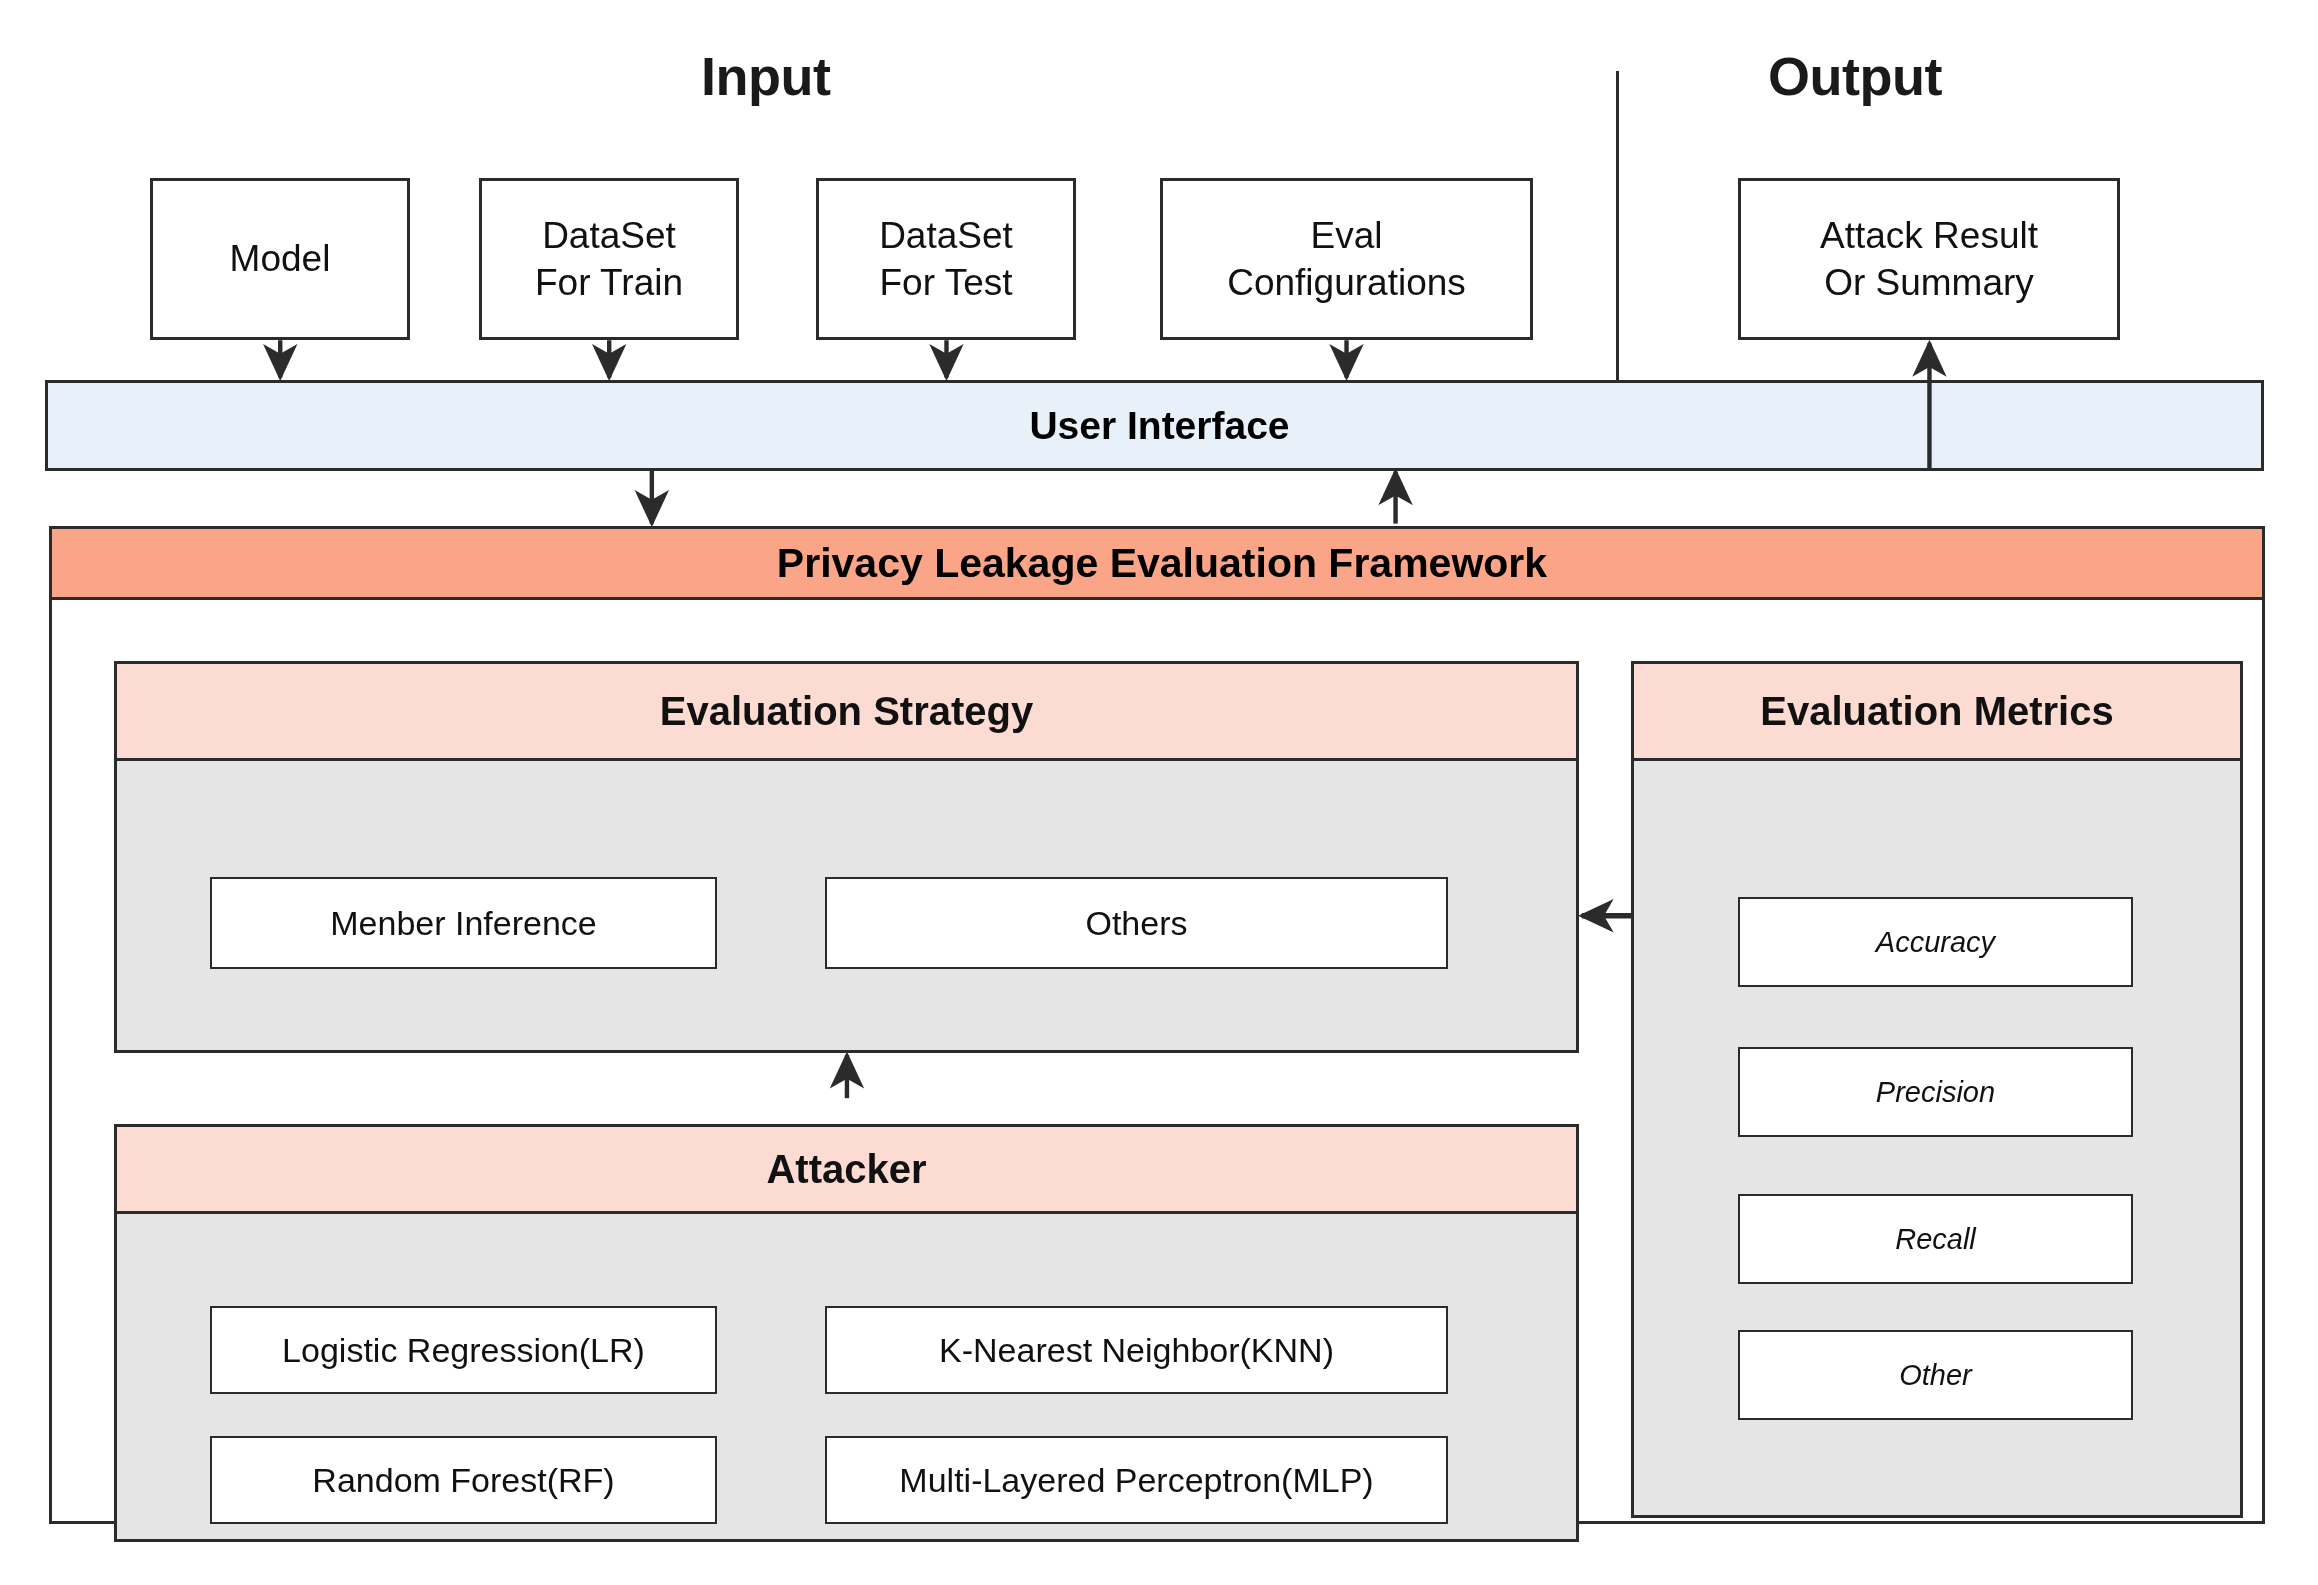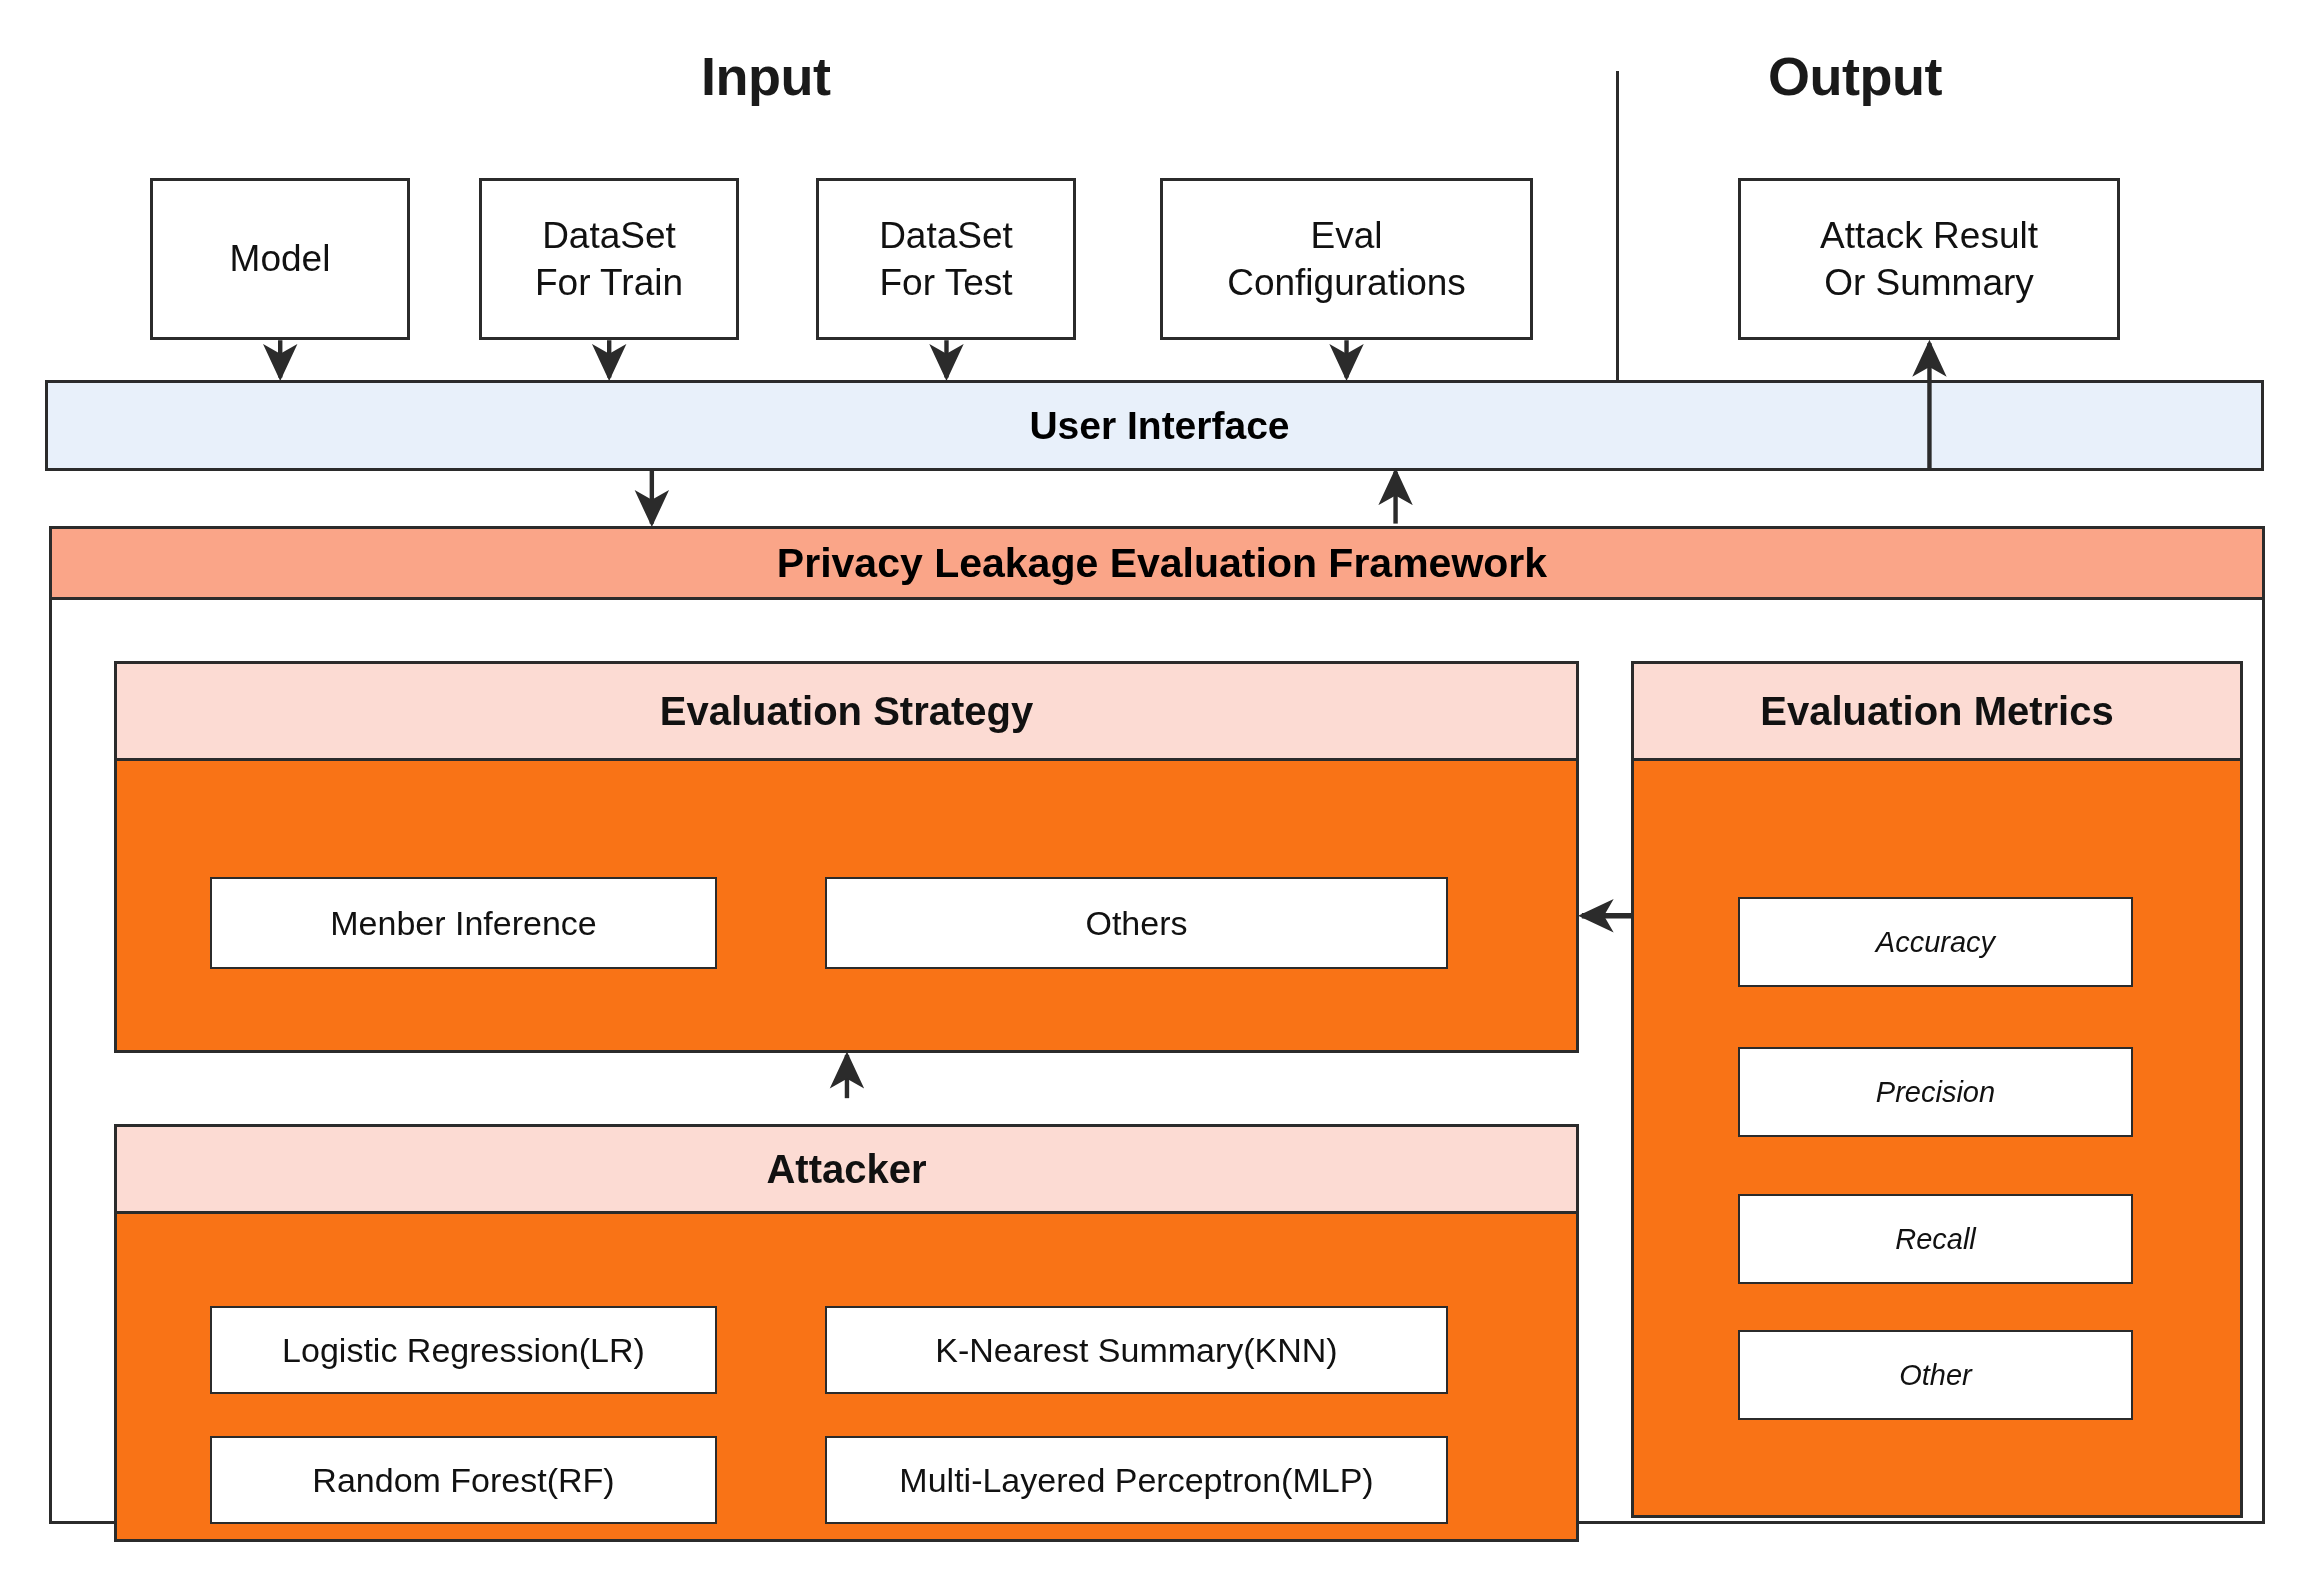--- a/index.html
+++ b/index.html
@@ -72,21 +72,21 @@
   .band-frame   { background: #faa588; font-size: 41px; }
 
   
   .frame-body {
     border: 3.4px solid #2b2b2b;
     border-top: none;
     background: #ffffff;
   }
 
   
-  .panel { border: 3.4px solid #2b2b2b; background: #f97316; }
+  .panel { border: 3.4px solid #2b2b2b; background: #e5e5e5; }
   .panel-head {
     background: #fcdbd3;
     border-bottom: 3.4px solid #2b2b2b;
     display: flex;
     align-items: center;
     justify-content: center;
     font-weight: bold;
     font-size: 40px;
     color: #111111;
     white-space: nowrap;
@@ -177,21 +177,21 @@
 
   <div class="abs panel" style="left:114px; top:1124px; width:1465px; height:418px;text-align:center;">
     <div class="panel-head" style="height:87px;">
       <span>Attacker</span>
     </div>
     <div class="panel-body" style="height:328px;">
       <div class="abs leaf" style="left:93px; top:54px; width:507px; height:88px;">
         <span>Logistic Regression(LR)</span>
       </div>
       <div class="abs leaf" style="left:708px; top:54px; width:623px; height:88px;">
-        <span>K-Nearest Summary(KNN)</span>
+        <span>K-Nearest Neighbor(KNN)</span>
       </div>
       <div class="abs leaf" style="left:93px; top:184px; width:507px; height:88px;">
         <span>Random Forest(RF)</span>
       </div>
       <div class="abs leaf" style="left:708px; top:184px; width:623px; height:88px;">
         <span>Multi-Layered Perceptron(MLP)</span>
       </div>
     </div>
   </div>
 

